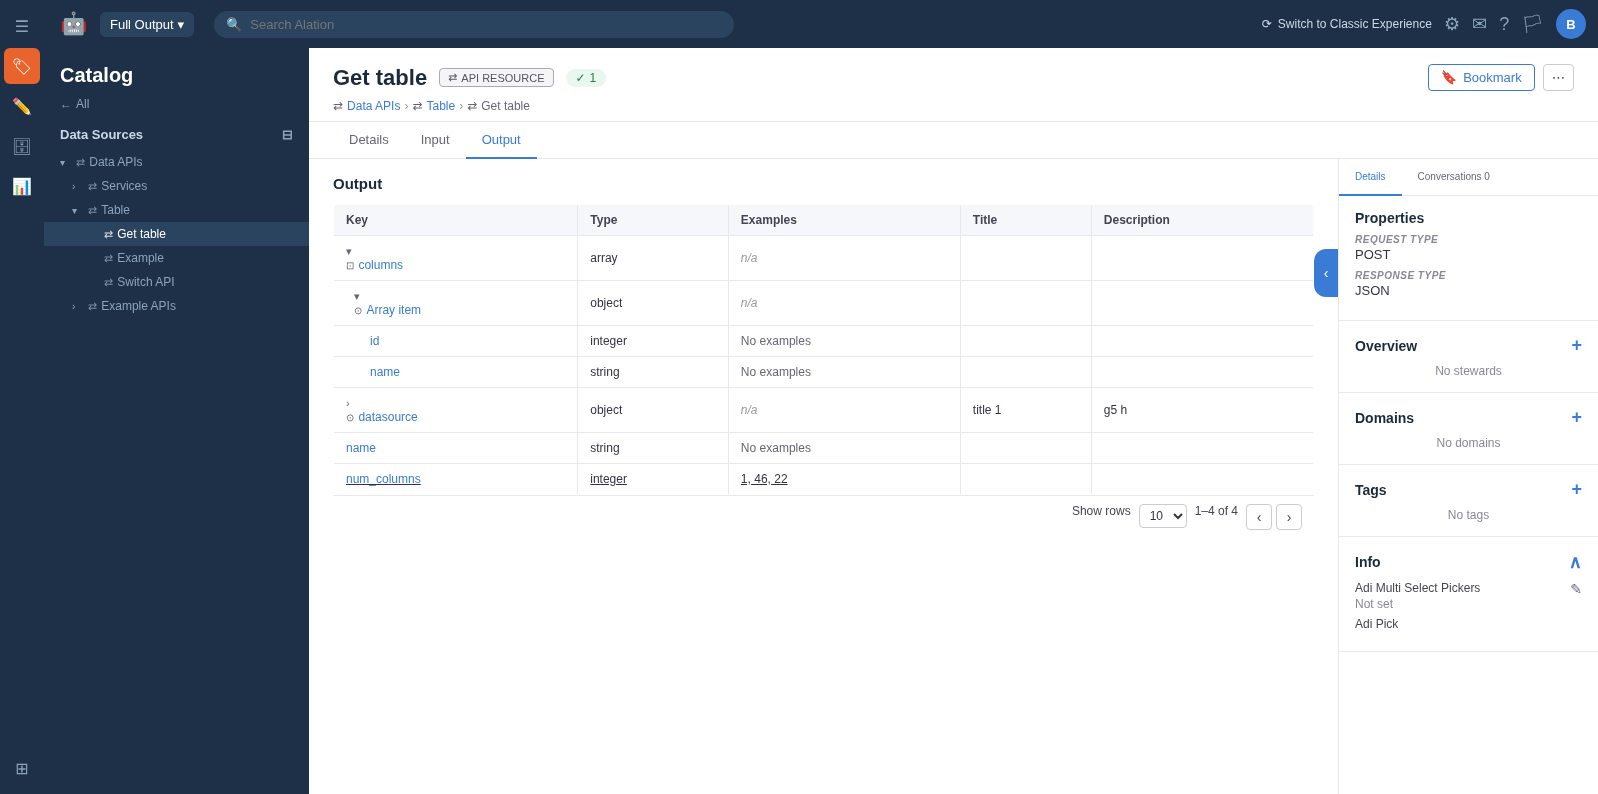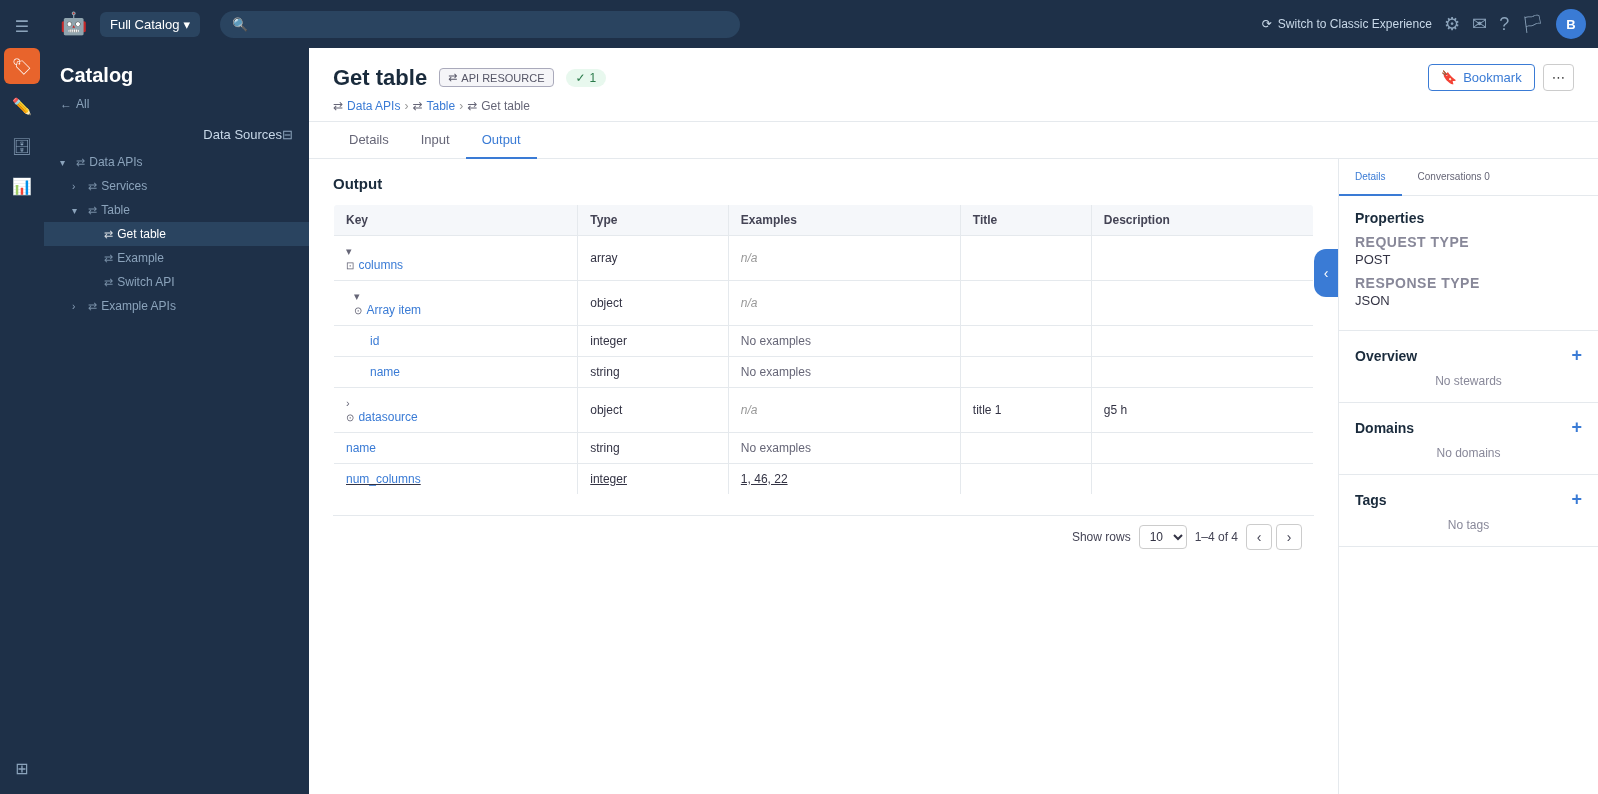--- a/index.html
+++ b/index.html
@@ -48,22 +48,22 @@
       align-items: center;
       gap: 8px;
     }
     .nav-back {
       display: flex; align-items: center; gap: 4px;
       padding: 2px 16px 8px;
       color: #8ba3bb; font-size: 12px; cursor: pointer;
     }
     .nav-section-header {
       padding: 8px 16px;
-      display: flex; align-items: center; justify-content: flex-end;
-      font-weight: 400; font-size: 13px; color: #c8d8e8;
+      display: flex; align-items: center; justify-content: space-between;
+      font-weight: 700; font-size: 13px; color: #c8d8e8;
     }
     .nav-tree { padding: 0 0 0 0; }
     .nav-tree-item {
       display: flex; align-items: center; gap: 4px;
       padding: 5px 8px 5px 16px;
       cursor: pointer; color: #8ba3bb; font-size: 12px;
     }
     .nav-tree-item.active { background: #2a4460; color: white; }
     .nav-tree-item .chevron { font-size: 10px; width: 12px; }
     .nav-tree-item .icon { font-size: 11px; opacity: 0.8; }
@@ -186,23 +186,23 @@
     .data-table tr:last-child td { border-bottom: none; text-decoration: underline; }
     .data-table td:last-child, .data-table th:last-child { border-right: none; }
     .key-link { color: #3a7bd5; cursor: pointer; display: flex; align-items: center; gap: 4px; }
     .key-indent { padding-left: 20px !important; }
     .key-indent2 { padding-left: 36px !important; }
     .na-text { color: #999; font-style: italic; }
     .no-example { color: #667; }
     .row-expander { color: #667; font-size: 11px; cursor: pointer; margin-right: 2px; }
 
     .table-footer {
-      display: flex; align-items: center; justify-content: flex-end;
+      display: flex; align-items: flex-start; justify-content: flex-end;
       gap: 8px; padding: 8px 12px;
-      border-top: 1px solid #e5e9ed; font-size: 12px; color: #445; margin-top: 20px;
+      border-top: 1px solid #e5e9ed; font-size: 12px; color: #445;
     }
     .rows-select {
       border: 1px solid #ccc; border-radius: 4px;
       padding: 3px 6px; font-size: 12px; color: #334; background: white;
     }
     .page-nav { display: flex; align-items: center; gap: 4px; }
     .page-btn {
       width: 26px; height: 26px; border: 1px solid #ccc; border-radius: 4px;
       background: white; cursor: pointer; display: flex; align-items: center; justify-content: center;
       font-size: 14px; color: #445;
@@ -228,21 +228,21 @@
       color: #667; border-bottom: 2px solid transparent; margin-bottom: -1px;
     }
     .details-tab.active { color: #3a7bd5; border-bottom-color: #3a7bd5; font-weight: 500; }
 
     .right-section { border-bottom: 1px solid #e5e9ed; padding: 14px 16px; }
     .right-section-header {
       display: flex; align-items: center; justify-content: space-between;
       font-size: 14px; font-weight: 600; color: #1a2b3c; margin-bottom: 8px;
     }
     .right-section-header .add-btn { color: #3a7bd5; font-size: 18px; cursor: pointer; }
-    .right-meta-label { font-size: 14px; font-weight: 600; color: #889; letter-spacing: 0.5px; text-transform: uppercase; margin-bottom: 2px; }
+    .right-meta-label { font-size: 10px; font-weight: 600; color: #889; letter-spacing: 0.5px; text-transform: uppercase; margin-bottom: 2px; font-style: italic; }
     .right-meta-value { font-size: 13px; color: #334; margin-bottom: 8px; }
     .right-meta-empty { font-size: 12px; color: #889; text-align: center; }
     .info-item { display: flex; align-items: flex-start; justify-content: space-between; margin-bottom: 6px; }
     .info-label { font-size: 12px; color: #445; flex: 1; }
     .info-edit { color: #667; cursor: pointer; font-size: 14px; }
     .info-value { font-size: 12px; color: #889; margin-top: 2px; }
 
     
     .app-wrapper {
       position: relative;
@@ -270,25 +270,26 @@
     <div class="icon-btn">📊</div>
     <div class="spacer"></div>
     <div class="icon-btn">⊞</div>
   </div>
 
   <div style="flex:1; display:flex; flex-direction:column; overflow:hidden;">
 
     <div class="topbar">
       <div class="topbar-logo">🤖</div>
       <div class="catalog-selector">
-        <span>Full Catalog</span>
+        <span>Full Output</span>
         <span>▾</span>
       </div>
       <div class="search-bar">
         <span>🔍</span>
+        <input type="text" placeholder="Search Alation" style="">
       </div>
       <div class="topbar-actions">
         <div class="switch-btn">
           <span>⟳</span>
           <span>Switch to Classic Experience</span>
         </div>
         <span class="topbar-icon">⚙</span>
         <span class="topbar-icon">✉</span>
         <span class="topbar-icon">?</span>
         <span class="topbar-icon">🏳</span>
@@ -549,18 +550,36 @@
             </div>
 
             <div class="right-section">
               <div class="right-section-header">
                 <span>Tags</span>
                 <span class="add-btn">+</span>
               </div>
               <div class="right-meta-empty">No tags</div>
             </div>
 
+            <div class="right-section">
+              <div class="right-section-header">
+                <span>Info</span>
+                <span class="add-btn">∧</span>
+              </div>
+              <div class="info-item">
+                <div>
+                  <div class="info-label">Adi Multi Select Pickers</div>
+                  <div class="info-value">Not set</div>
+                </div>
+                <span class="info-edit">✎</span>
+              </div>
+              <div class="info-item">
+                <div>
+                  <div class="info-label">Adi Pick</div>
+                </div>
+              </div>
+            </div>
           </div>
         </div>
       </div>
     </div>
   </div>
 </div>
 
 </body></html>

